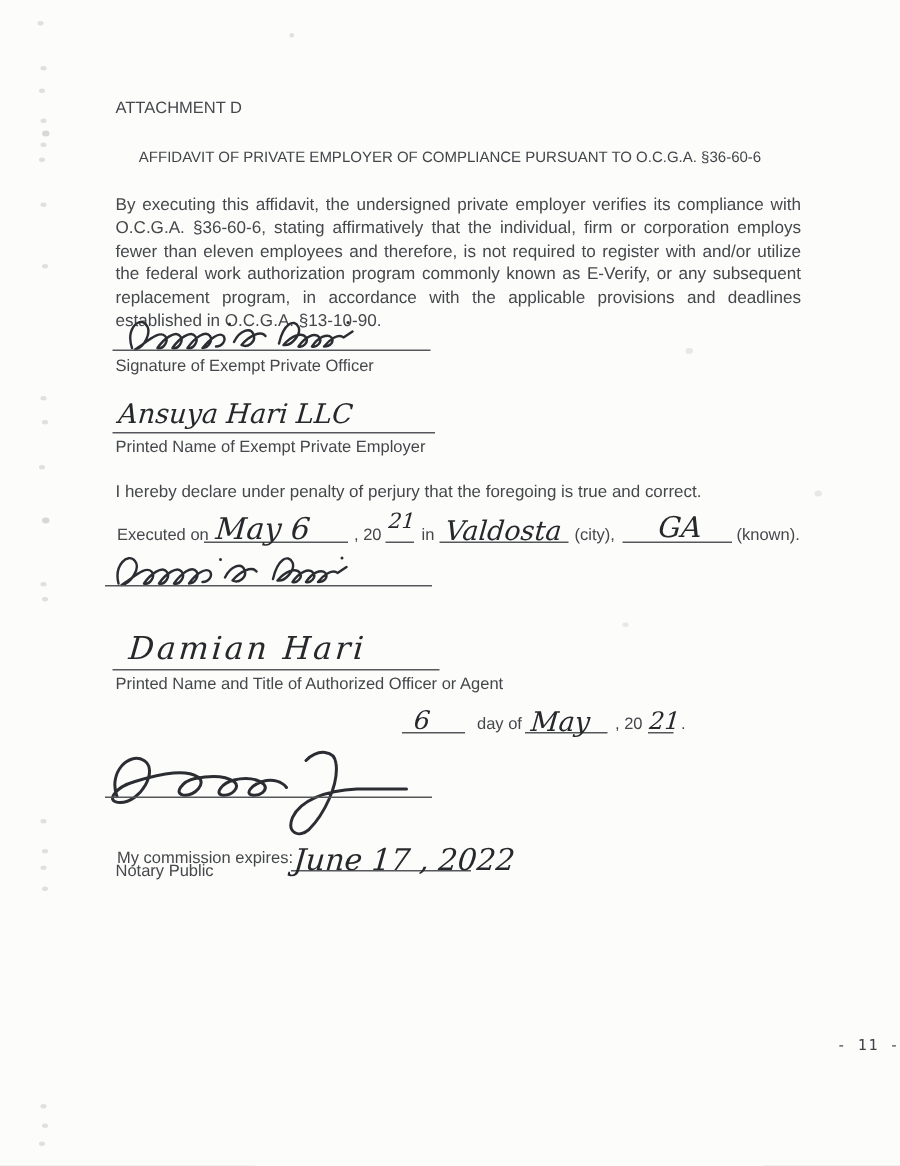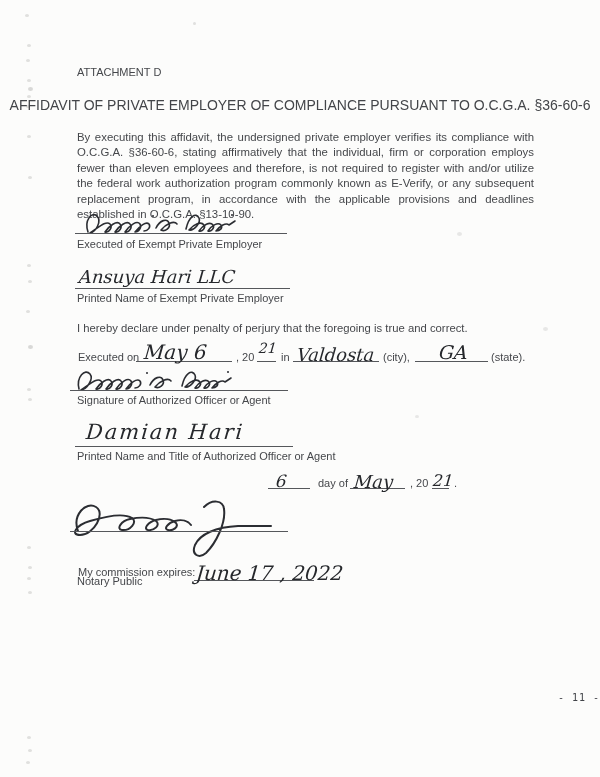--- a/index.html
+++ b/index.html
@@ -3,21 +3,21 @@
 <meta charset="utf-8">
 <style>
   html,body { margin:0; padding:0; background:#e9e9e9; }
   .page {
     position:relative; width:600px; height:777px; margin:0 auto;
     background:#fcfcfb;
     font-family:"Liberation Sans", sans-serif;
     color:#45474b; overflow:hidden;
   }
   .txt { position:absolute; font-size:11px; line-height:13px; color:#45474b; }
-  .title { left:0; right:0; text-align:center; font-size:14px; color:#434549; }
+  .title { left:0; right:0; text-align:center; font-size:10px; color:#434549; }
   .para {
     position:absolute; left:77px; top:130px; width:457px;
     font-size:11.4px; line-height:15.4px; text-align:justify;
     color:#45474b;
   }
   .hw {
     font-family:"DejaVu Serif", serif; font-style:italic;
     color:#26282c; white-space:nowrap;
     transform:skewX(-5deg);
   }
@@ -70,21 +70,21 @@
   <div class="txt title" style="top:99px;">AFFIDAVIT OF PRIVATE EMPLOYER OF COMPLIANCE PURSUANT TO O.C.G.A. §36-60-6</div>
 
   <div class="para">By executing this affidavit, the undersigned private employer verifies its compliance with O.C.G.A. §36-60-6, stating affirmatively that the individual, firm or corporation employs fewer than eleven employees and therefore, is not required to register with and/or utilize the federal work authorization program commonly known as E-Verify, or any subsequent replacement program, in accordance with the applicable provisions and deadlines established in O.C.G.A. §13-10-90.</div>
 
   <svg class="scrawl" style="left:82px;top:208px;" width="200" height="32" viewBox="0 0 200 32">
     <path stroke-width="1.6" d="M6,24 C2,12 10,3 15,8 C20,13 14,24 8,25 C16,20 24,12 28,16 C31,19 27,25 23,24 C27,18 35,12 38,16 C41,19 37,25 33,24 C37,18 45,12 48,16 C51,19 47,25 43,24 C48,17 55,12 58,16 C60,19 57,24 53,24 C58,18 64,13 67,16 C69,19 66,23 62,23 M74,20 C78,12 85,10 87,15 C89,20 83,24 79,22 C84,16 92,12 95,16 M104,21 C107,8 114,4 117,10 C119,15 112,23 107,22 C112,16 119,13 122,17 C124,20 120,24 117,23 C121,17 128,13 131,17 C133,20 129,24 126,23 C130,17 136,14 139,17 C141,20 138,23 134,23 C138,18 144,14 147,17 L153,13"></path>
     <circle cx="71" cy="8" r="1" fill="#2b2d32" stroke="none"></circle>
     <circle cx="150" cy="7" r="1" fill="#2b2d32" stroke="none"></circle>
   </svg>
   <div class="uline" style="left:75px;top:233px;width:212px;"></div>
-  <div class="txt" style="left:77px;top:238px;">Executed of Exempt Private Employer</div>
+  <div class="txt" style="left:77px;top:238px;">Signature of Exempt Private Officer</div>
 
   <div class="hw" style="position:absolute;left:79px;top:266px;font-size:18px;">Ansuya Hari LLC</div>
   <div class="uline" style="left:75px;top:288px;width:215px;"></div>
   <div class="txt" style="left:77px;top:292px;">Printed Name of Exempt Private Employer</div>
 
   <div class="txt" style="left:77px;top:322px;font-size:11.3px;">I hereby declare under penalty of perjury that the foregoing is true and correct.</div>
 
   <div class="row" style="left:78px;top:342px;width:460px;height:22px;text-align:right;">
     <span class="txt" style="left:0;top:9px;">Executed on</span>
     <span class="fill" style="left:58px;top:0;width:96px;height:19px;">
@@ -95,30 +95,29 @@
       <span class="hw" style="left:2px;bottom:5px;font-size:14px;">21</span>
     </span>
     <span class="txt" style="left:203px;top:9px;">in</span>
     <span class="fill" style="left:215px;top:0;width:86px;height:19px;">
       <span class="hw" style="left:4px;bottom:-4px;font-size:18px;">Valdosta</span>
     </span>
     <span class="txt" style="left:305px;top:9px;">(city),</span>
     <span class="fill" style="left:337px;top:0;width:73px;height:19px;">
       <span class="hw" style="left:24px;bottom:-2px;font-size:19px;">GA</span>
     </span>
-    <span class="txt" style="left:413px;top:9px;">(state).</span>
+    <span class="txt" style="left:413px;top:9px;">(known).</span>
   </div>
 
   <svg class="scrawl" style="left:74px;top:366px;" width="210" height="30" viewBox="0 0 210 30">
     <path stroke-width="1.6" d="M5,23 C2,11 11,2 16,8 C20,13 13,23 7,24 C15,19 23,11 27,15 C30,18 26,24 22,23 C26,17 34,11 37,15 C40,18 36,24 32,23 C36,17 44,11 47,15 C50,18 46,24 42,23 C47,16 54,11 57,15 C59,18 56,23 52,23 C56,17 63,12 66,15 C68,18 65,22 61,22 M76,19 C80,11 87,9 89,14 C91,19 85,23 81,21 C86,15 94,11 97,15 M108,20 C111,7 118,3 121,9 C123,14 116,22 111,21 C116,15 123,12 126,16 C128,19 124,23 121,22 C125,16 132,12 135,16 C137,19 133,23 130,22 C134,16 140,13 143,16 C145,19 142,22 138,22 C142,17 148,13 151,16 L157,12"></path>
     <circle cx="73" cy="7" r="1" fill="#2b2d32" stroke="none"></circle>
     <circle cx="154" cy="6" r="1" fill="#2b2d32" stroke="none"></circle>
   </svg>
   <div class="uline" style="left:70px;top:390px;width:218px;"></div>
-  <div class="txt" style="left:77px;top:394px;">Signature of Authorized Officer or Agent</div>
 
   <div class="hw" style="position:absolute;left:86px;top:420px;font-size:21px;letter-spacing:2px;">Damian Hari</div>
   <div class="uline" style="left:75px;top:446px;width:218px;"></div>
   <div class="txt" style="left:77px;top:450px;">Printed Name and Title of Authorized Officer or Agent</div>
 
   <div class="row" style="left:78px;top:470px;width:420px;height:22px;">
     <span class="fill" style="left:190px;top:0;width:42px;height:18px;">
       <span class="hw" style="left:8px;bottom:-3px;font-size:17px;">6</span>
     </span>
     <span class="txt" style="left:240px;top:7px;">day of</span>

